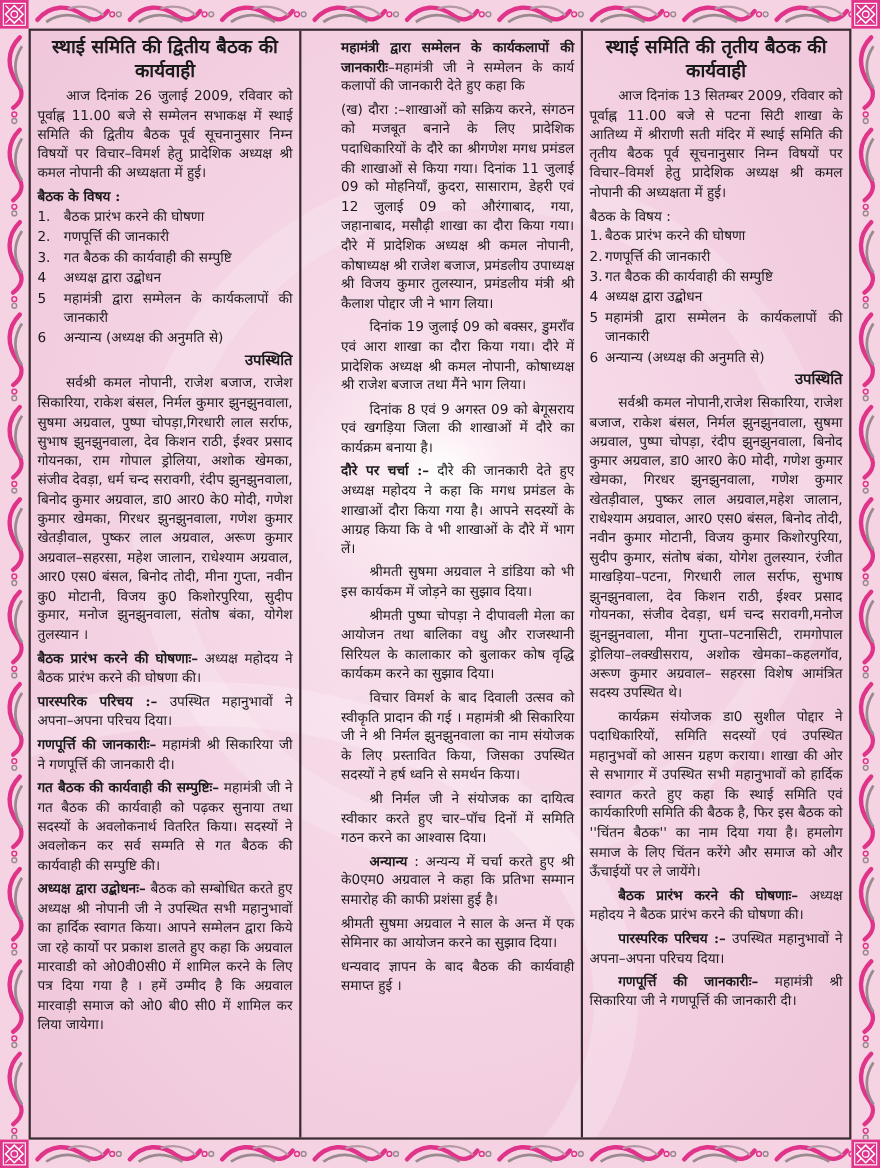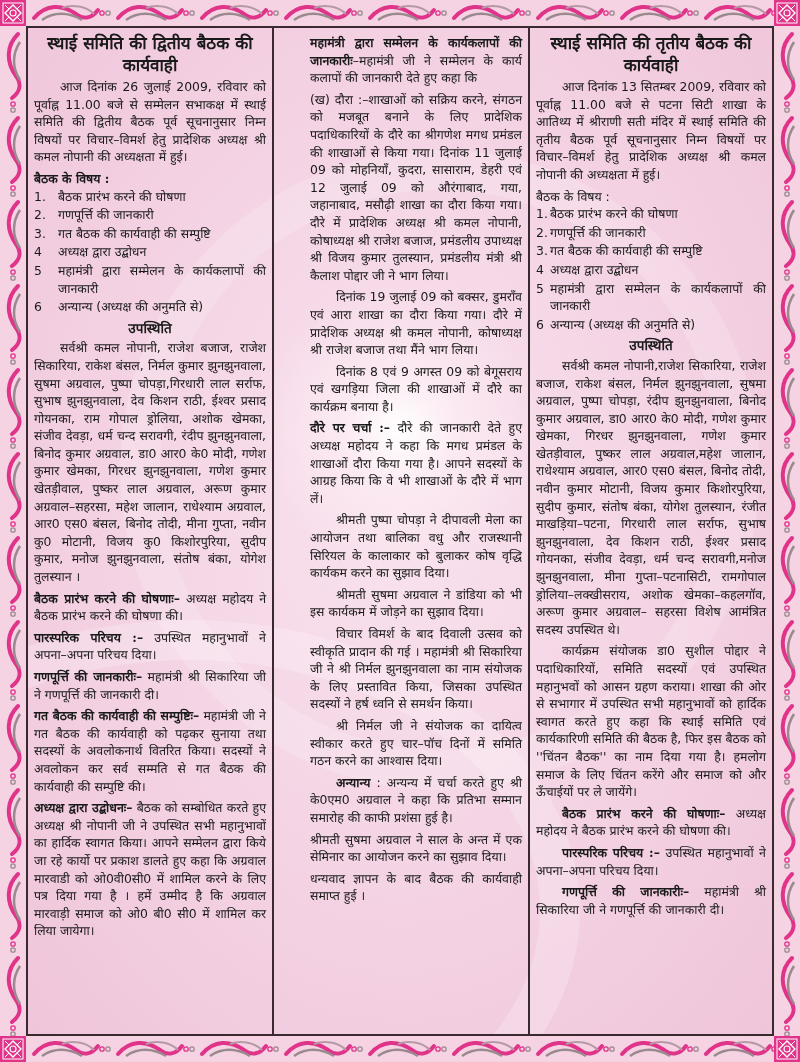--- a/index.html
+++ b/index.html
@@ -56,21 +56,21 @@
   .divider { position:absolute; top:28px; bottom:28px; width:2px; background:#3a2a30; }
   .d1 { left:272px; } .d2 { left:528px; }
   h1.title {
     margin:2px 0 2px 0; font-size:17px; line-height:22px; text-align:center;
     font-family:"DejaVu Serif", serif; font-weight:bold; color:#1a1a1a;
   }
   p { margin:0 0 4px 0; }
   .indent { text-indent:26px; }
   .b { font-weight:bold; font-family:"DejaVu Serif", serif; }
   .u { }
-  .section-head { text-align:center; font-weight:bold; font-family:"DejaVu Serif",serif; font-size:13.5px; margin:2px 0; }
+  .section-head { text-align:right; font-weight:bold; font-family:"DejaVu Serif",serif; font-size:13.5px; margin:2px 0; }
   ol.agenda { list-style:none; margin:0 0 4px 0; padding:0; }
   ol.agenda li { display:flex; margin:0 0 1px 0; }
   ol.agenda li .num { flex:0 0 24px; }
   ol.agenda li .txt { flex:1; }
   .col3 ol.agenda li .num { flex:0 0 14px; }
   .vine { width:26px; display:block; }
 </style>
 </head>
 <body>
 
@@ -229,22 +229,22 @@
   <p><span class="b">गत बैठक की कार्यवाही की सम्पुष्टिः–</span><span> महामंत्री जी ने गत बैठक की कार्यवाही को पढ़कर सुनाया तथा सदस्यों के अवलोकनार्थ वितरित किया। सदस्यों ने अवलोकन कर सर्व सम्मति से गत बैठक की कार्यवाही की सम्पुष्टि की।</span></p>
   <p><span class="b">अध्यक्ष द्वारा उद्बोधनः–</span><span> बैठक को सम्बोधित करते हुए अध्यक्ष श्री नोपानी जी ने उपस्थित सभी महानुभावों का हार्दिक स्वागत किया। आपने सम्मेलन द्वारा किये जा रहे कार्यो पर प्रकाश डालते हुए कहा कि अग्रवाल मारवाडी को ओ0वी0सी0 में शामिल करने के लिए पत्र दिया गया है । हमें उम्मीद है कि अग्रवाल मारवाड़ी समाज को ओ0 बी0 सी0 में शामिल कर लिया जायेगा।</span></p>
 </div>
 
 <div class="col col2">
   <p style="margin-top:4px;"><span class="b">महामंत्री द्वारा सम्मेलन के कार्यकलापों की जानकारीः</span><span>–महामंत्री जी ने सम्मेलन के कार्य कलापों  की जानकारी देते हुए कहा कि</span></p>
   <p><span>(ख) </span><span class="u">दौरा</span><span> :–शाखाओं को सक्रिय करने, संगठन को मजबूत बनाने के लिए प्रादेशिक पदाधिकारियों के दौरे का श्रीगणेश मगध प्रमंडल की शाखाओं से किया गया। दिनांक 11 जुलाई 09 को मोहनियाँ, कुदरा, सासाराम, डेहरी एवं 12 जुलाई 09 को औरंगाबाद, गया, जहानाबाद, मसौढ़ी शाखा का दौरा किया गया। दौरे में प्रादेशिक अध्यक्ष श्री कमल नोपानी, कोषाध्यक्ष श्री राजेश बजाज, प्रमंडलीय उपाध्यक्ष श्री विजय कुमार तुलस्यान, प्रमंडलीय मंत्री श्री कैलाश पोद्दार जी ने भाग लिया।</span></p>
   <p class="indent">दिनांक 19 जुलाई 09 को बक्सर, डुमराँव एवं आरा शाखा का दौरा किया गया। दौरे में प्रादेशिक अध्यक्ष श्री कमल नोपानी, कोषाध्यक्ष श्री राजेश बजाज तथा मैंने भाग लिया।</p>
   <p class="indent">दिनांक 8 एवं 9 अगस्त 09 को बेगूसराय एवं खगड़िया जिला की शाखाओं में दौरे का कार्यक्रम बनाया है।</p>
   <p><span class="b">दौरे पर चर्चा :–</span><span> दौरे की जानकारी देते हुए अध्यक्ष महोदय ने कहा कि मगध प्रमंडल के शाखाओं दौरा किया गया है। आपने सदस्यों के आग्रह किया कि वे भी शाखाओं के दौरे में भाग लें।</span></p>
+  <p class="indent">श्रीमती सुषमा अग्रवाल ने डांडिया को भी इस कार्यकम में जोड़ने का सुझाव दिया।</p>
   <p class="indent">श्रीमती पुष्पा चोपड़ा ने दीपावली मेला का आयोजन तथा बालिका वधु और राजस्थानी सिरियल के कालाकार को बुलाकर कोष वृद्धि कार्यकम करने का सुझाव दिया।</p>
-  <p class="indent">श्रीमती सुषमा अग्रवाल ने डांडिया को भी इस कार्यकम में जोड़ने का सुझाव दिया।</p>
   <p class="indent">विचार विमर्श के बाद दिवाली उत्सव को  स्वीकृति प्रादान की गई । महामंत्री श्री सिकारिया जी ने श्री निर्मल झुनझुनवाला का नाम संयोजक के लिए प्रस्तावित किया, जिसका उपस्थित सदस्यों ने हर्ष ध्वनि से समर्थन किया।</p>
   <p class="indent">श्री निर्मल जी ने संयोजक का दायित्व स्वीकार करते हुए चार–पॉच दिनों में समिति गठन करने का आश्वास दिया।</p>
   <p class="indent"><span class="b">अन्यान्य</span><span> : अन्यन्य में चर्चा करते हुए श्री के0एम0 अग्रवाल ने कहा कि प्रतिभा सम्मान समारोह की काफी प्रशंसा हुई है।</span></p>
   <p>श्रीमती सुषमा अग्रवाल ने साल के अन्त में एक सेमिनार का आयोजन करने का सुझाव दिया।</p>
   <p>धन्यवाद ज्ञापन के बाद बैठक की कार्यवाही समाप्त हुई ।</p>
 </div>
 
 <div class="col col3">
   <h1 class="title">स्थाई समिति की तृतीय बैठक की कार्यवाही</h1>
   <p class="indent">आज दिनांक 13 सितम्बर  2009, रविवार को पूर्वाह्न 11.00 बजे से पटना सिटी शाखा के आतिथ्य में श्रीराणी सती मंदिर में स्थाई समिति की तृतीय बैठक पूर्व सूचनानुसार निम्न विषयों पर विचार–विमर्श हेतु प्रादेशिक अध्यक्ष श्री कमल नोपानी की अध्यक्षता में हुई।</p>

